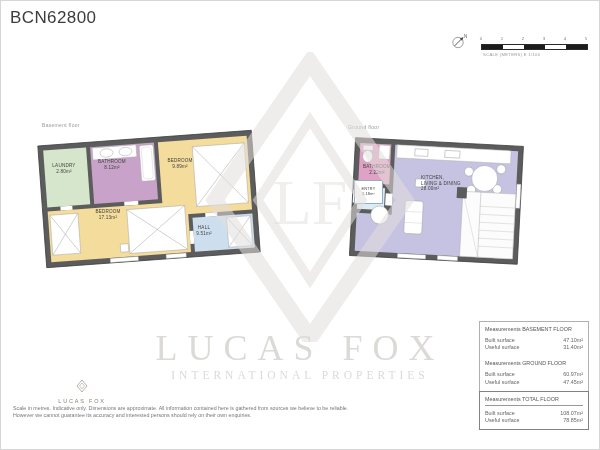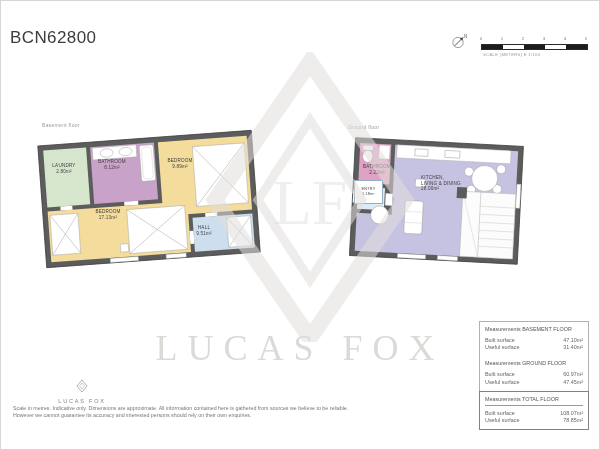--- a/index.html
+++ b/index.html
@@ -2,21 +2,21 @@
 <html><head>
 <meta charset="utf-8">
 <style>
   html,body { margin:0; padding:0; background:#fff; }
   #canvas {
     position:relative; width:600px; height:450px; background:#ffffff;
     font-family:"Liberation Sans", sans-serif; overflow:hidden;
     box-shadow: inset 0 0 0 1px #d6d6d6;
   }
   
-  #title { position:absolute; left:10px; top:28px; font-size:17px; color:#3c3c3c; letter-spacing:.4px; z-index:10; }
+  #title { position:absolute; left:10px; top:8px; font-size:17px; color:#3c3c3c; letter-spacing:.4px; z-index:10; }
   
   #north-svg { position:absolute; left:450px; top:32px; z-index:10; }
   #ticks { position:absolute; left:481px; top:36px; width:106px; height:6px; z-index:10; }
   #ticks span { position:absolute; transform:translateX(-50%); font-size:4.3px; color:#777; }
   #bar { position:absolute; left:481px; top:44px; width:105px; height:4px; border:0.5px solid #2a2a2a; display:flex; z-index:10; }
   #bar div { width:21px; height:100%; }
   .seg-b { background:#1c1c1c; } .seg-w { background:#ffffff; }
   #scale-caption { position:absolute; left:483px; top:52px; font-size:4.2px; color:#999; letter-spacing:.3px; z-index:10; }
   
   .plan-label { position:absolute; font-size:5px; color:#9a9a9a; letter-spacing:.3px; z-index:2; }
@@ -210,20 +210,21 @@
   </div>
 
   <svg id="wm-mark" width="210" height="290" viewBox="0 0 210 290">
     <g fill="none" stroke="rgba(225,223,220,0.55)">
       <path d="M105 10 L200 148 L105 286 L10 148 Z" stroke-width="16"></path>
       <path d="M105 68 L157 148 L105 228 L53 148 Z" stroke-width="9"></path>
     </g>
     <text x="105" y="172" text-anchor="middle" font-family="Liberation Serif, serif" font-size="64" fill="rgba(222,220,217,0.45)">LF</text>
   </svg>
   <div id="wm-name">LUCAS FOX</div>
+  <div id="wm-tagline">INTERNATIONAL PROPERTIES</div>
 
   <div id="meas">
     <div class="meas-box">
       <div class="meas-sec">
         <div class="meas-title">Measurements BASEMENT FLOOR</div>
         <div class="meas-row">
           <span>Built surface</span>
             <span>47.10m²</span>
         </div>
         <div class="meas-row">

